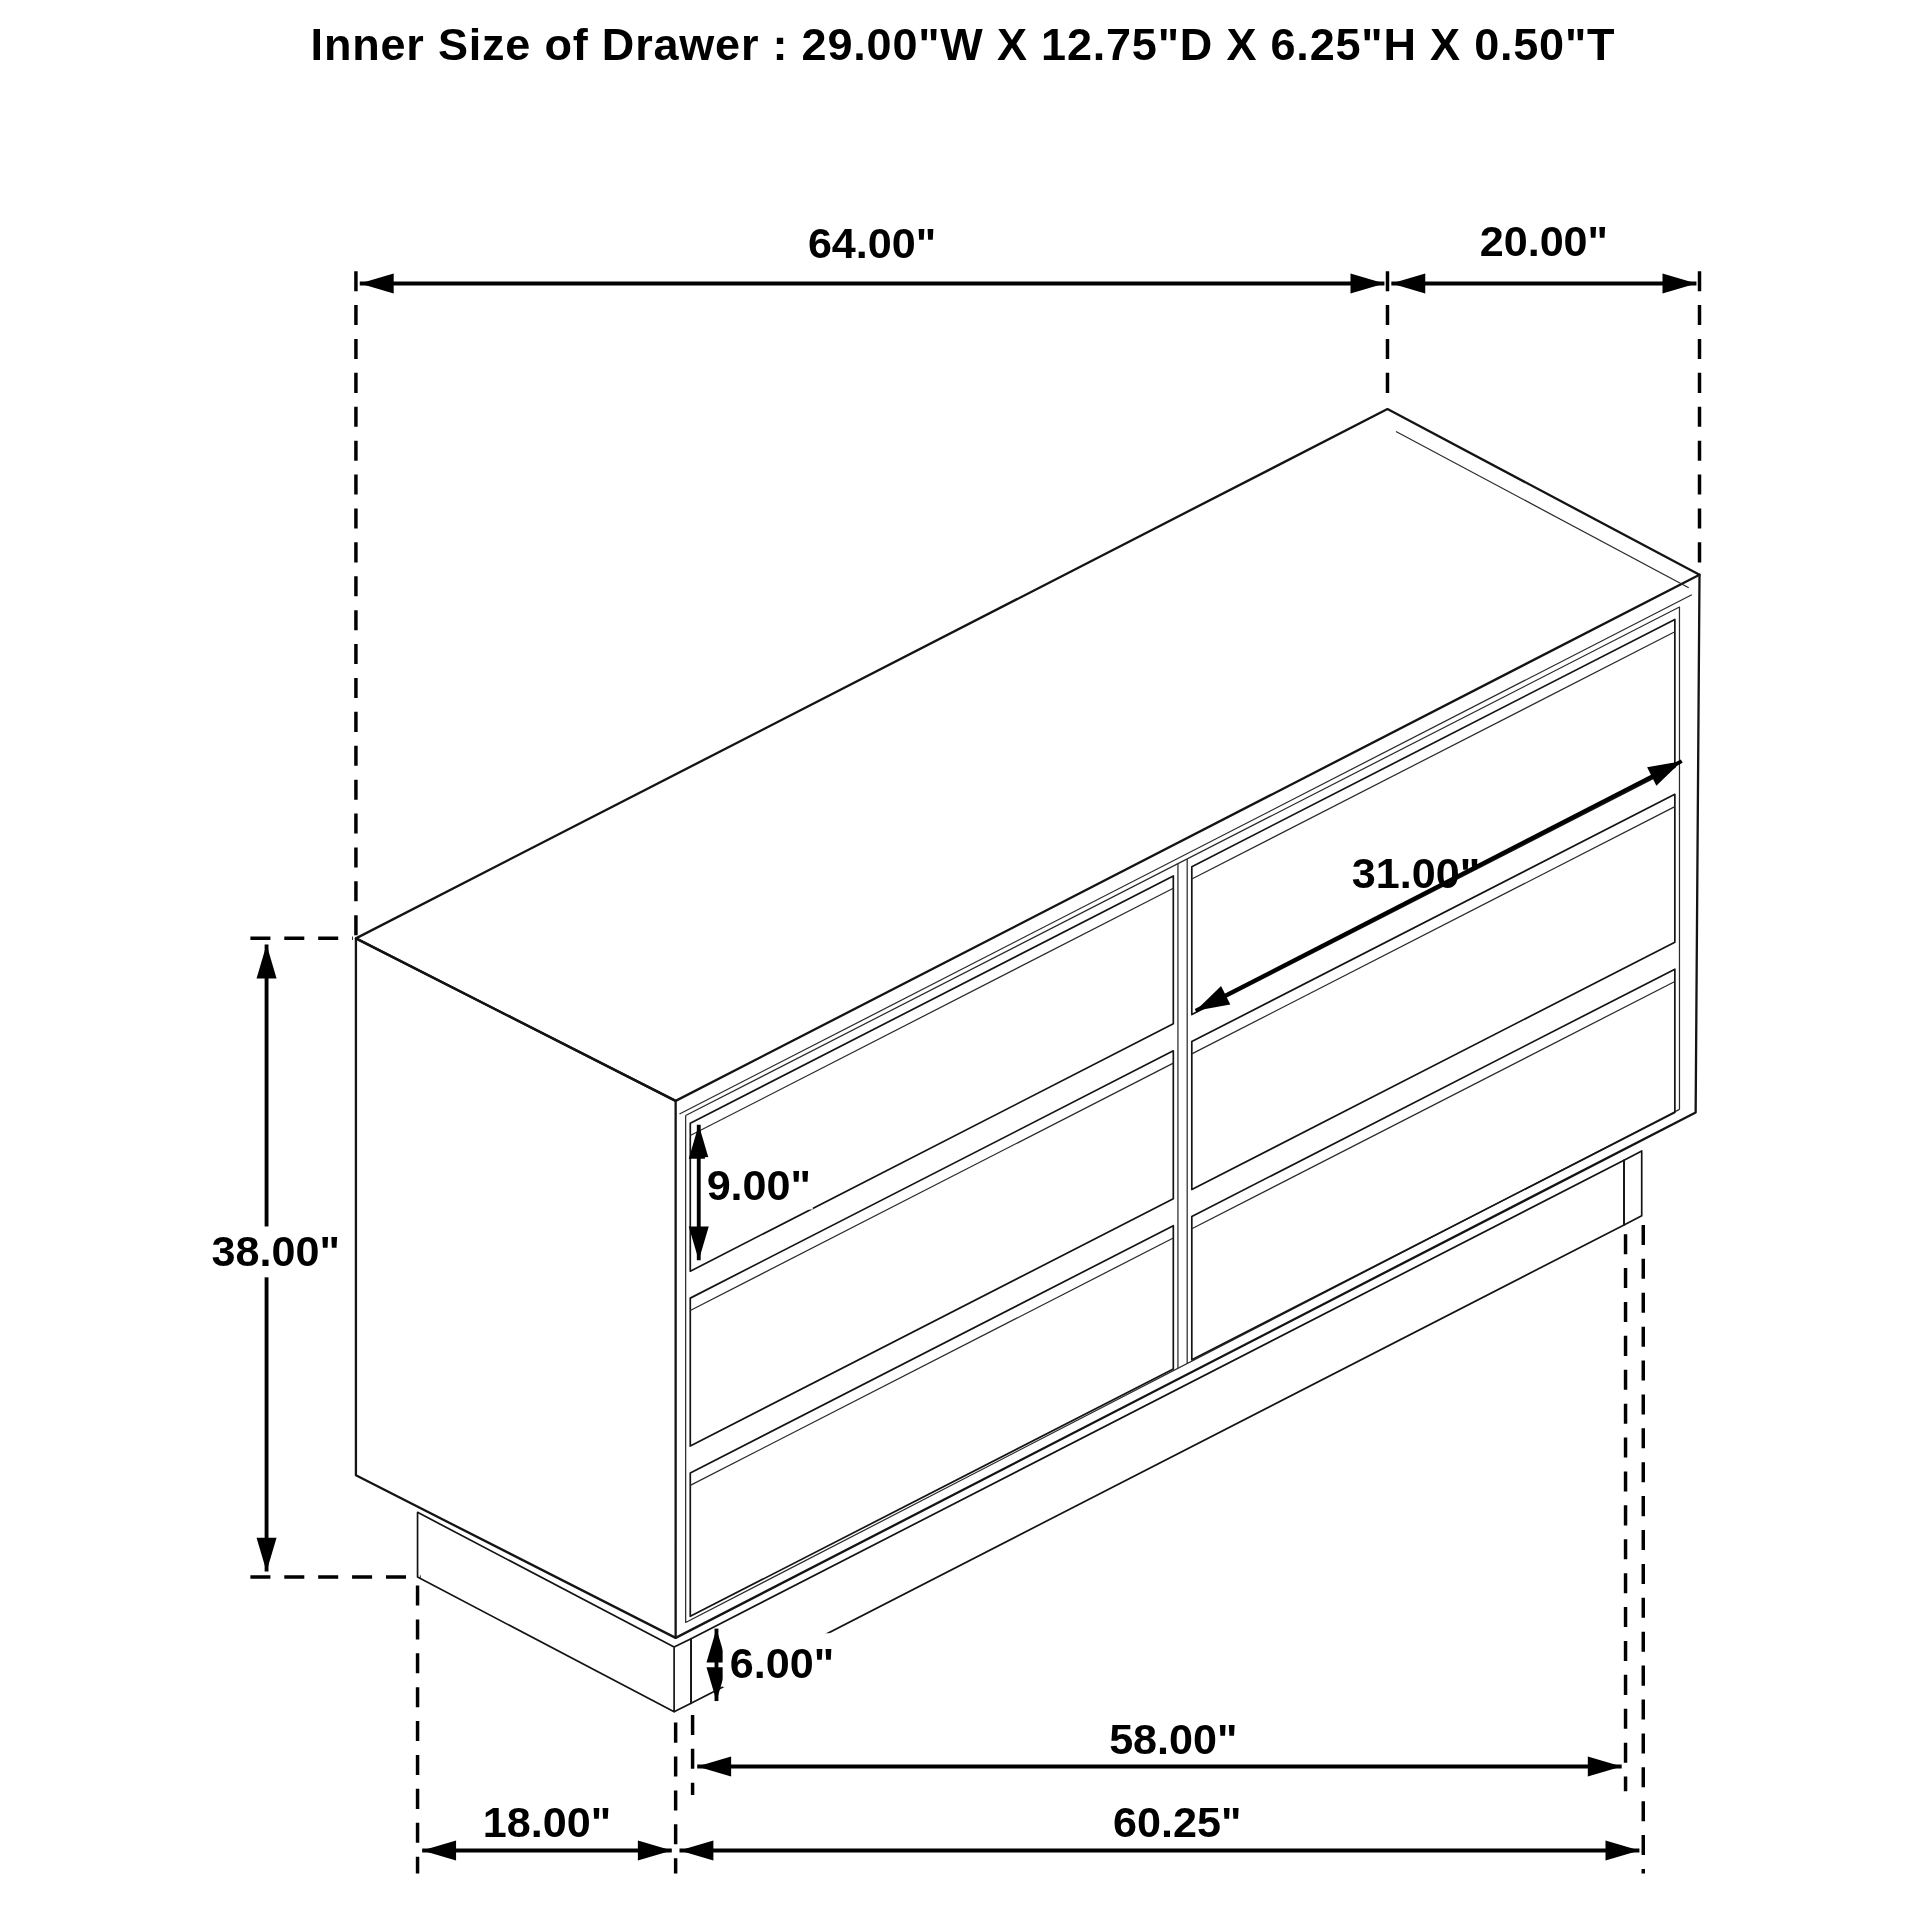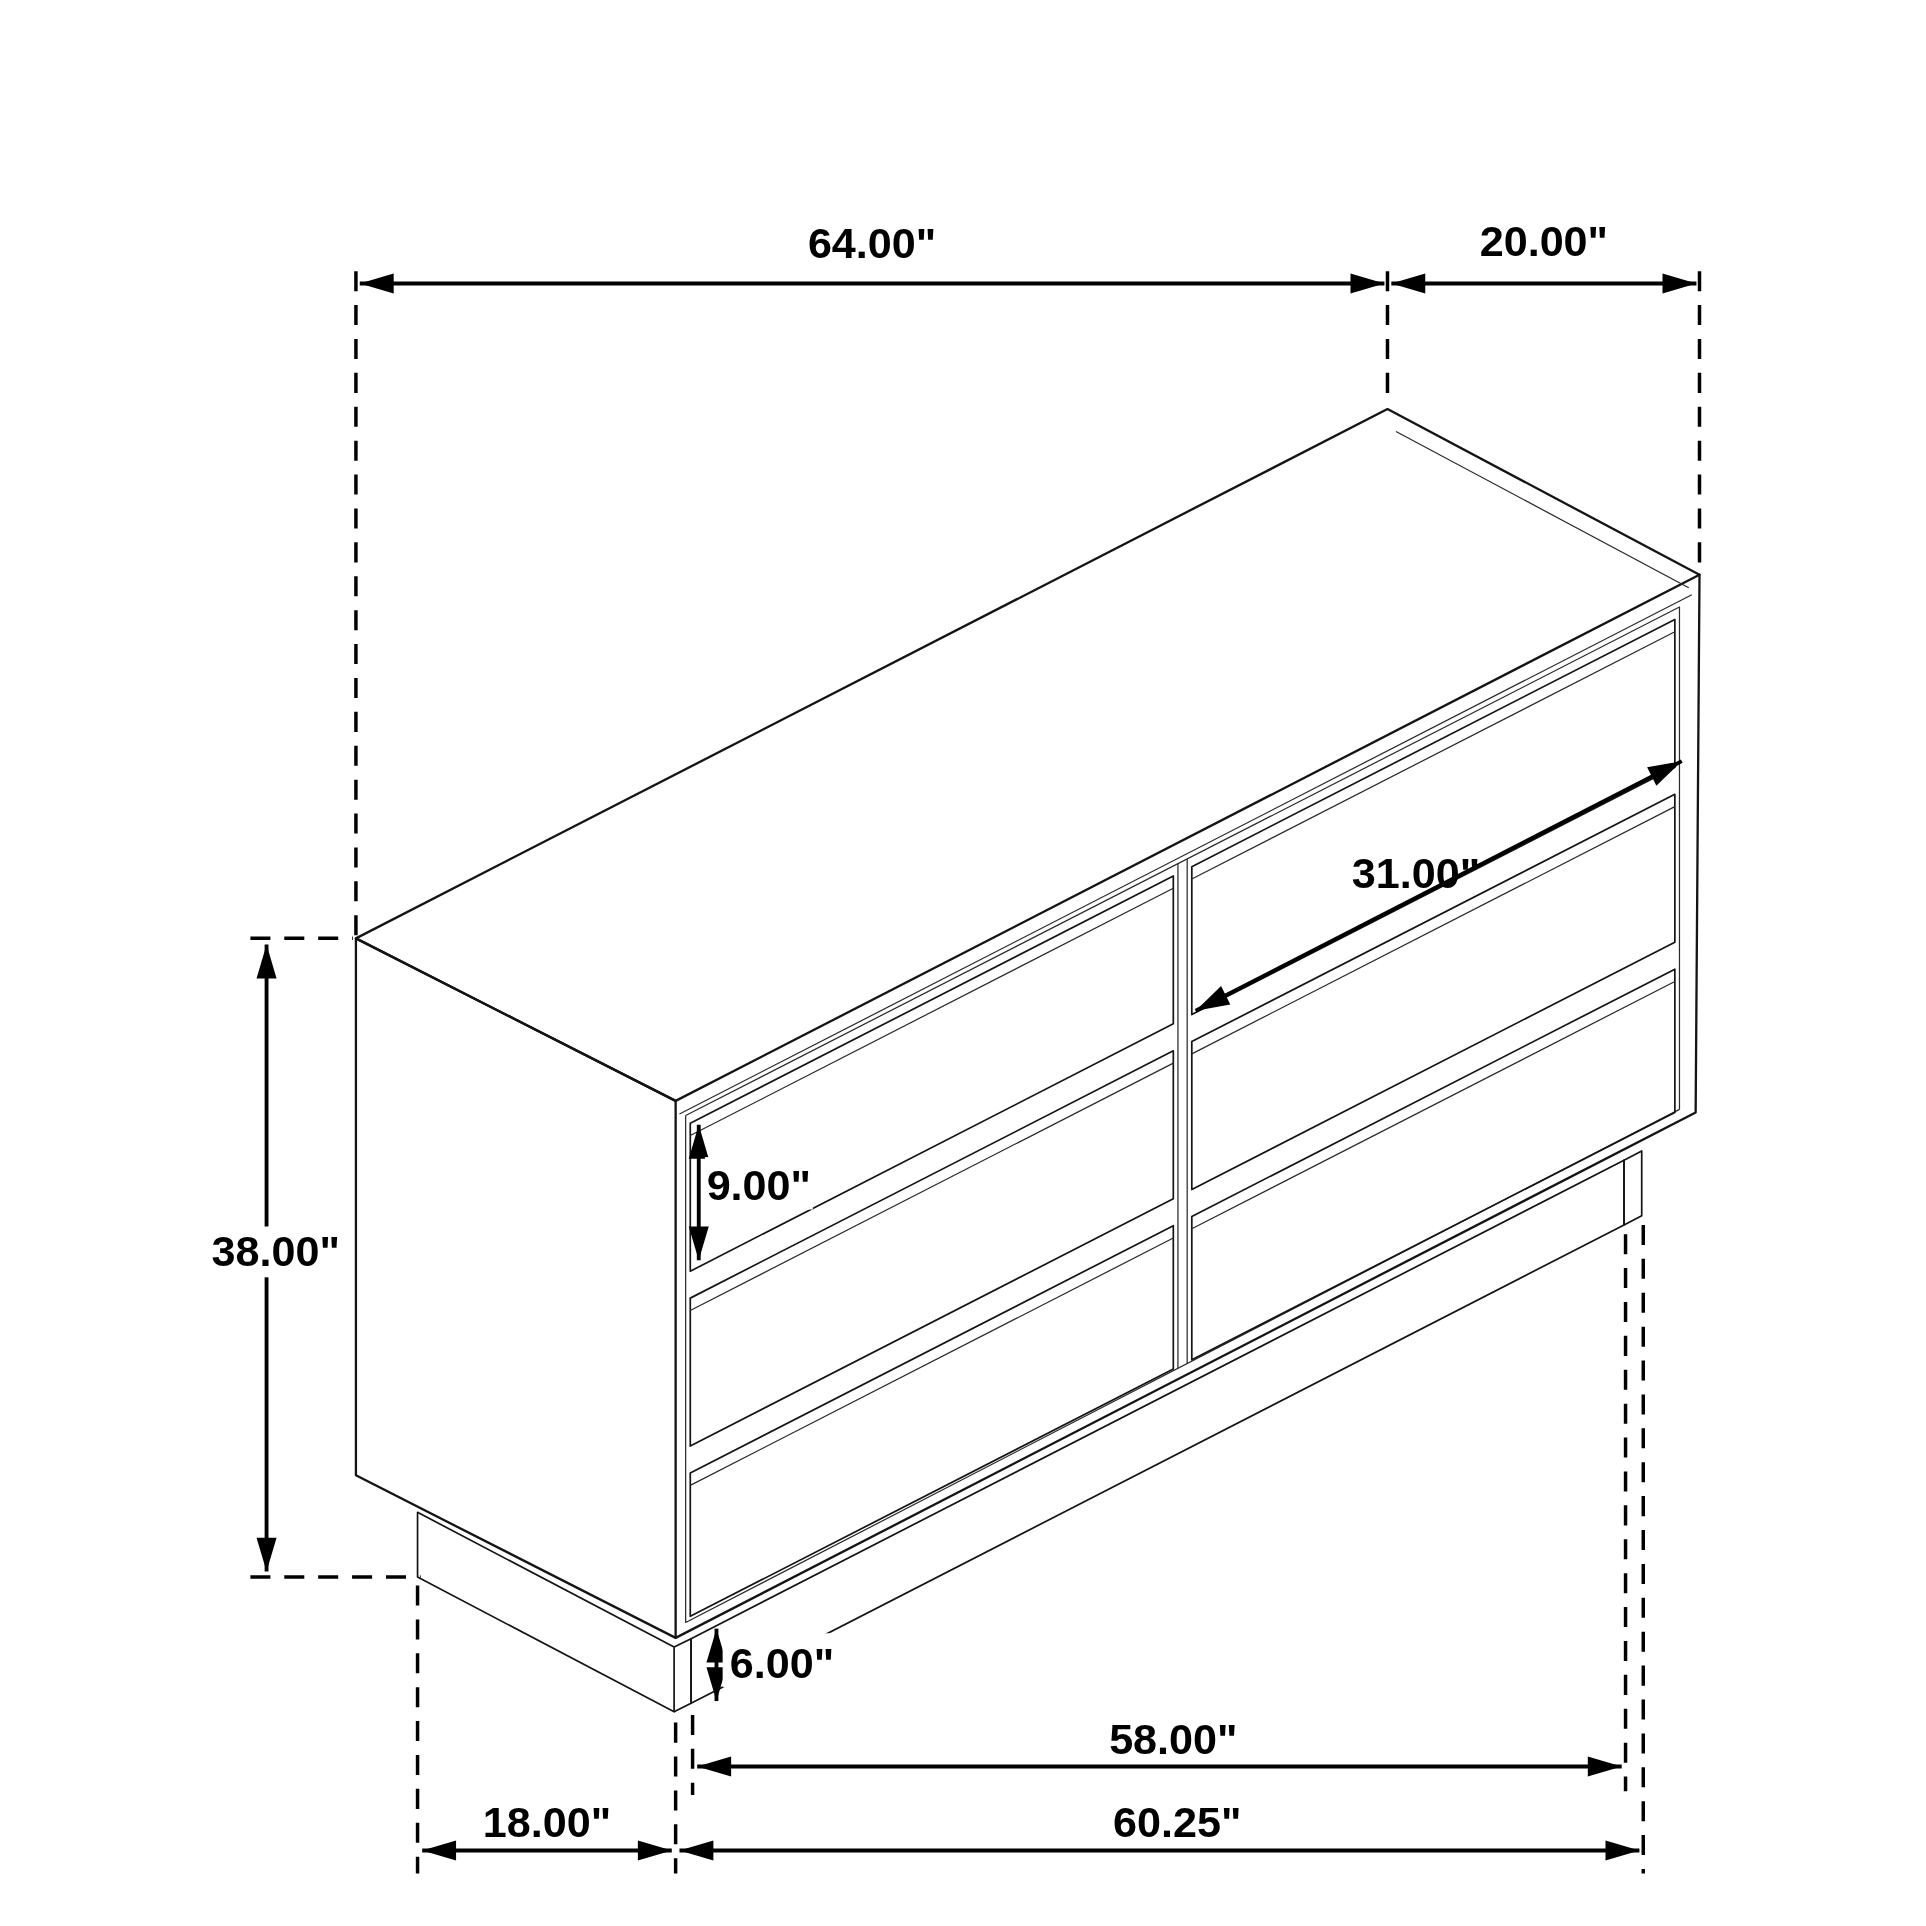--- a/index.html
+++ b/index.html
@@ -14,20 +14,21 @@
   .dash{fill:none;stroke:#000;stroke-width:4.5;stroke-dasharray:26 18;}
   .dim{fill:none;stroke:#000;stroke-width:5;}
   .ah{fill:#000;stroke:none;}
   .dimtext{font-family:"Liberation Sans", sans-serif;font-size:56px;font-weight:bold;fill:#000;}
   .bg{fill:#ffffff;stroke:none;}
 </style>
 </head>
 <body>
 
 <div class="canvas">
+  <div class="title">Inner Size of Drawer : 29.00"W X 12.75"D X 6.25"H X 0.50"T</div>
 
   <svg width="1926" height="1926" viewBox="0 0 2500 2500">
 
     <g>
       <path class="dash" d="M462 352 V1215"></path>
       <path class="dash" d="M1801 352 V528"></path>
       <path class="dash" d="M2206 352 V740"></path>
       <path class="dash" d="M325 1218 H458"></path>
       <path class="dash" d="M325 2047 H546"></path>
       <path class="dash" d="M542 2058 V2432"></path>

